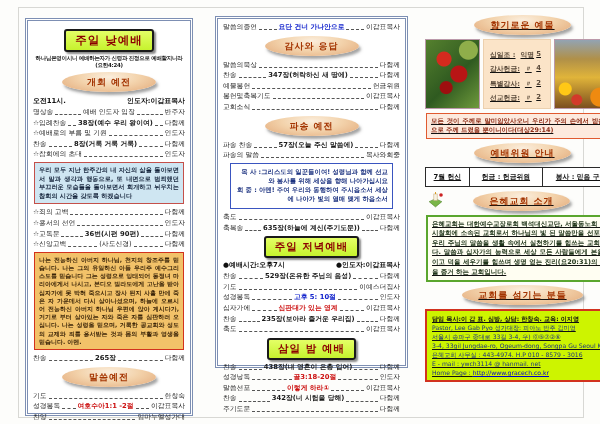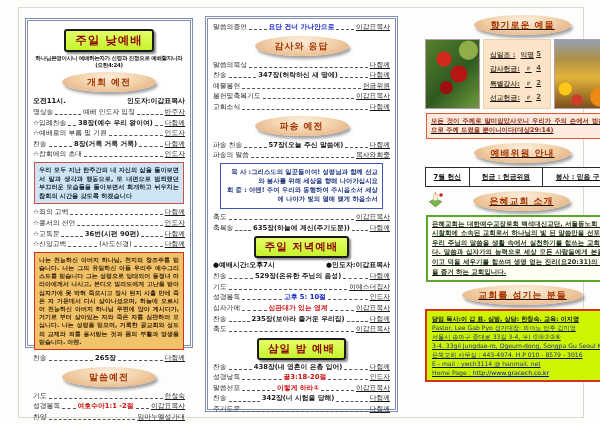--- a/index.html
+++ b/index.html
@@ -3,22 +3,22 @@
 <meta charset="utf-8">
 <style>
   html,body{margin:0;padding:0;}
   body{
     width:600px;height:424px;position:relative;overflow:hidden;
     background:#fdfdfb;font-family:"DejaVu Sans",sans-serif;color:#111;
   }
   .page-edge{position:absolute;left:18px;top:7px;right:16px;bottom:6px;border:1px solid #d8d8d4;}
   
   .col{position:absolute;box-sizing:border-box;border:3px double #7d8fb3;background:#fff;padding:3px 5px;}
-  #col-left{left:25px;top:18px;width:168px;height:330px;}
-  #col-mid{left:205px;top:16px;width:193px;height:396px;}
+  #col-left{left:25px;top:18px;width:168px;height:398px;}
+  #col-mid{left:215px;top:16px;width:193px;height:352px;}
   #col-right{position:absolute;left:425px;top:12px;width:195px;text-decoration:underline;}
   
   .title-pill{
     display:block;margin:5px auto 3px;width:max-content;max-width:95%;
     padding:2px 9px;background:linear-gradient(180deg,#e4ff66,#c6f22e);
     border:2px solid #1a1a1a;border-radius:3px;box-shadow:2px 2px 2px #8a8a8a;
     color:#8b0000;font-weight:bold;font-size:11.5px;letter-spacing:1px;white-space:nowrap;
   }
   .title-pill.small{font-size:10.5px;margin:3px auto 2px;}
   .oval{
@@ -34,21 +34,21 @@
   }
   
   .rows{display:block;}
   .row{display:flex;align-items:flex-end;font-size:6.8px;line-height:10.6px;white-space:nowrap;color:#1a1a1a;}
   .row .lbl{flex:none;}
   .row .leader{flex:1 1 4px;min-width:4px;border-bottom:1px dashed #555;margin:0 2px 2.5px;}
   .row .val{flex:none;font-weight:bold;}
   .row .val.plain{font-weight:normal;}
   .row .val.red{color:#cc1111;}
   .row .val.blue{color:#1122cc;}
-  .row .nm{flex:none;text-decoration:underline;}
+  .row .nm{flex:none;}
   .row-split{display:flex;justify-content:space-between;font-size:6.9px;line-height:11px;font-weight:bold;white-space:nowrap;}
   
   .nbox{box-sizing:border-box;font-weight:bold;text-align:justify;padding:3px 4px;margin:2px 1px 3px;}
   .confession{background:#cfe6f2;border:1.5px solid #c4504a;color:#14233a;font-size:6.2px;line-height:8.6px;}
   .creed{background:#f2c269;border:1.5px solid #d2321e;color:#3a2408;font-size:6px;line-height:8.2px;}
   .commission{background:#fff;border:1.5px solid #3a55c0;color:#1d3380;font-size:6.4px;line-height:8.8px;margin:2px 7px 3px;text-align:left;}
   .commission div{margin:1px 0;text-align:right;}
   .gift-verse{background:#fdeade;border:1.5px solid #e05a30;color:#8c2a14;font-size:6.4px;line-height:8.8px;margin:4px 1px;}
   .intro{background:#fffef2;border:2px solid #5aa62e;color:#20351a;font-size:6.5px;line-height:9.6px;margin:2px 1px;}
   

